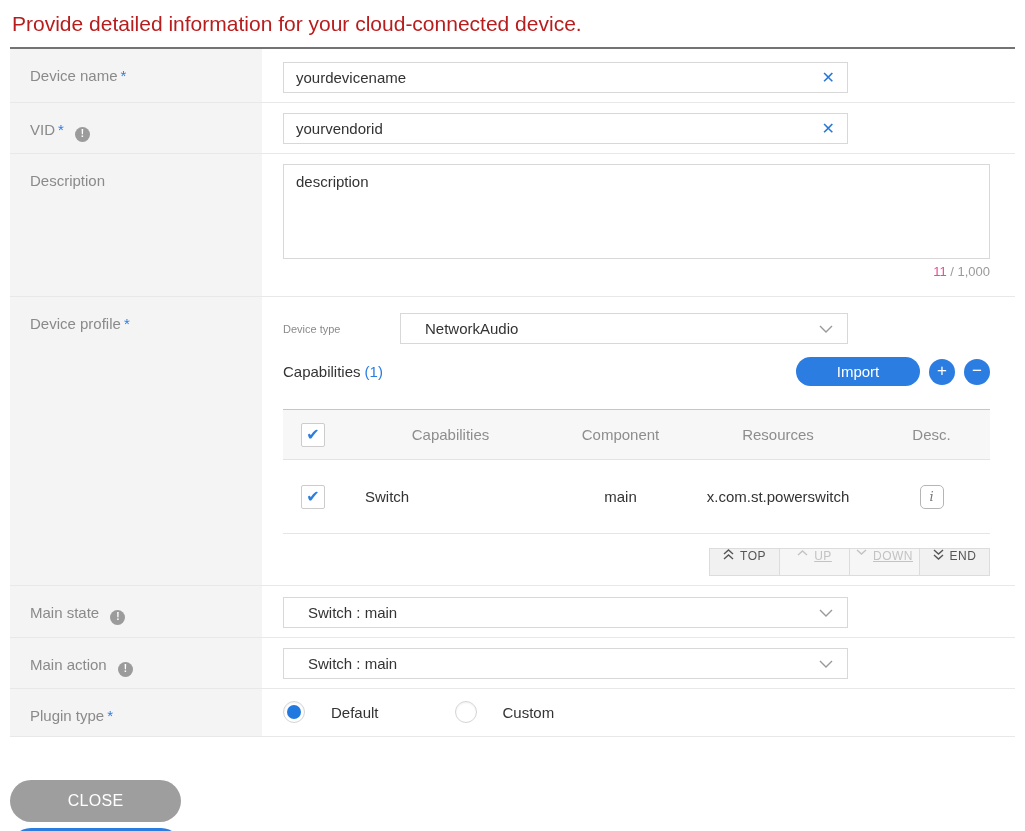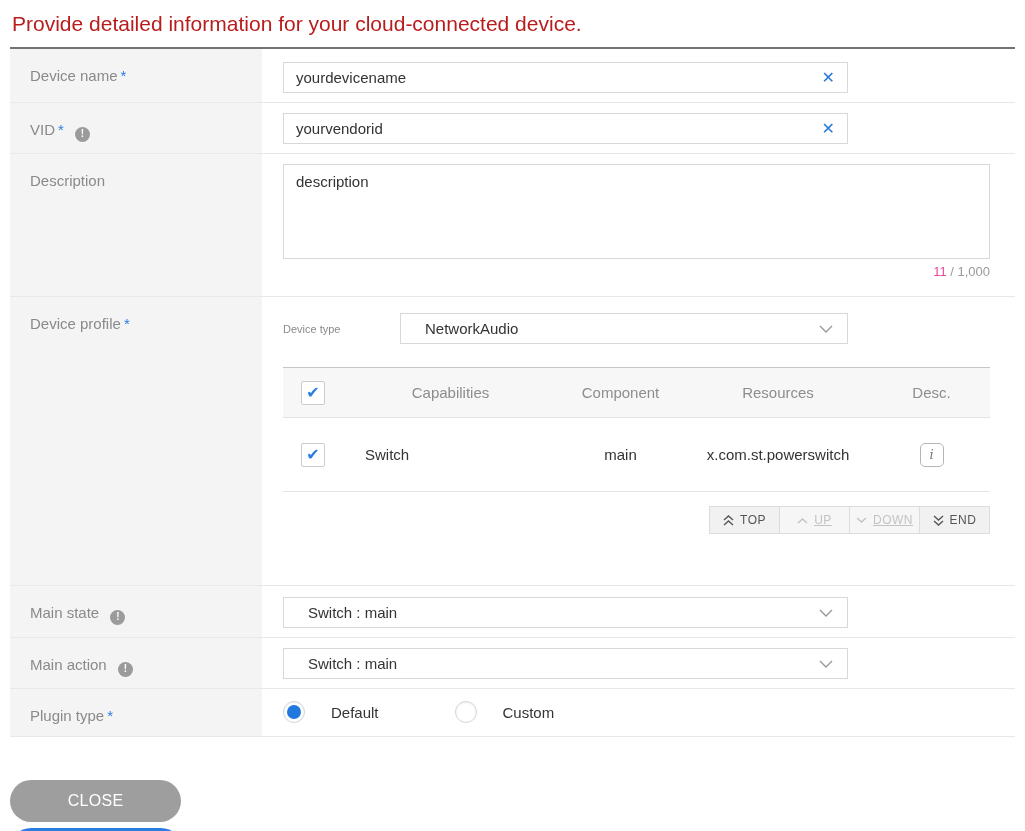--- a/index.html
+++ b/index.html
@@ -119,21 +119,21 @@
     display: inline-flex; align-items: center; justify-content: center;
   }
 
   
   .move-line { width: 707px; margin-top: 14px; display: flex; justify-content: flex-end; }
   .btn-move {
     height: 28px; width: 71px; margin-left: -1px;
     background: #f1f1f1; border: 1px solid #dcdcdc;
     font-family: inherit; font-size: 12px; letter-spacing: 0.5px;
     color: #555; cursor: pointer;
-    display: inline-flex; align-items: center; justify-content: center; gap: 6px;
+    display: inline-flex; align-items: flex-start; justify-content: center; gap: 6px;
   }
   .btn-move.disabled { color: #c3c3c3; background: #f6f6f6; cursor: default; text-decoration: underline; }
   .btn-move svg { display: block; }
 
   
   .row-main-state { height: 52px; }
   .row-main-state .select-box { margin-top: 11px; }
   .row-main-action { height: 51px; }
   .row-main-action .select-box { margin-top: 10px; }
 
@@ -214,20 +214,30 @@
       <div class="dtype-line">
         <div class="dtype-label">Device type</div>
         <div class="select-box w448">
           <span>NetworkAudio</span>
           <svg class="chev" width="14" height="8" viewBox="0 0 14 8">
               <polyline points="1,1 7,7 13,1"></polyline>
             </svg>
         </div>
       </div>
 
+      <div class="cap-line">
+        <div class="cap-title">
+          <span>Capabilities</span><span class="count">(1)</span>
+        </div>
+        <div class="cap-actions">
+          <button class="btn-import">Import</button>
+          <button class="btn-circle">+</button>
+          <button class="btn-circle">−</button>
+        </div>
+      </div>
 
       <table class="cap-table">
         <colgroup>
             <col class="c1">
             <col class="c2">
             <col class="c3">
             <col class="c4">
             <col class="c5">
           </colgroup>
         <thead>

